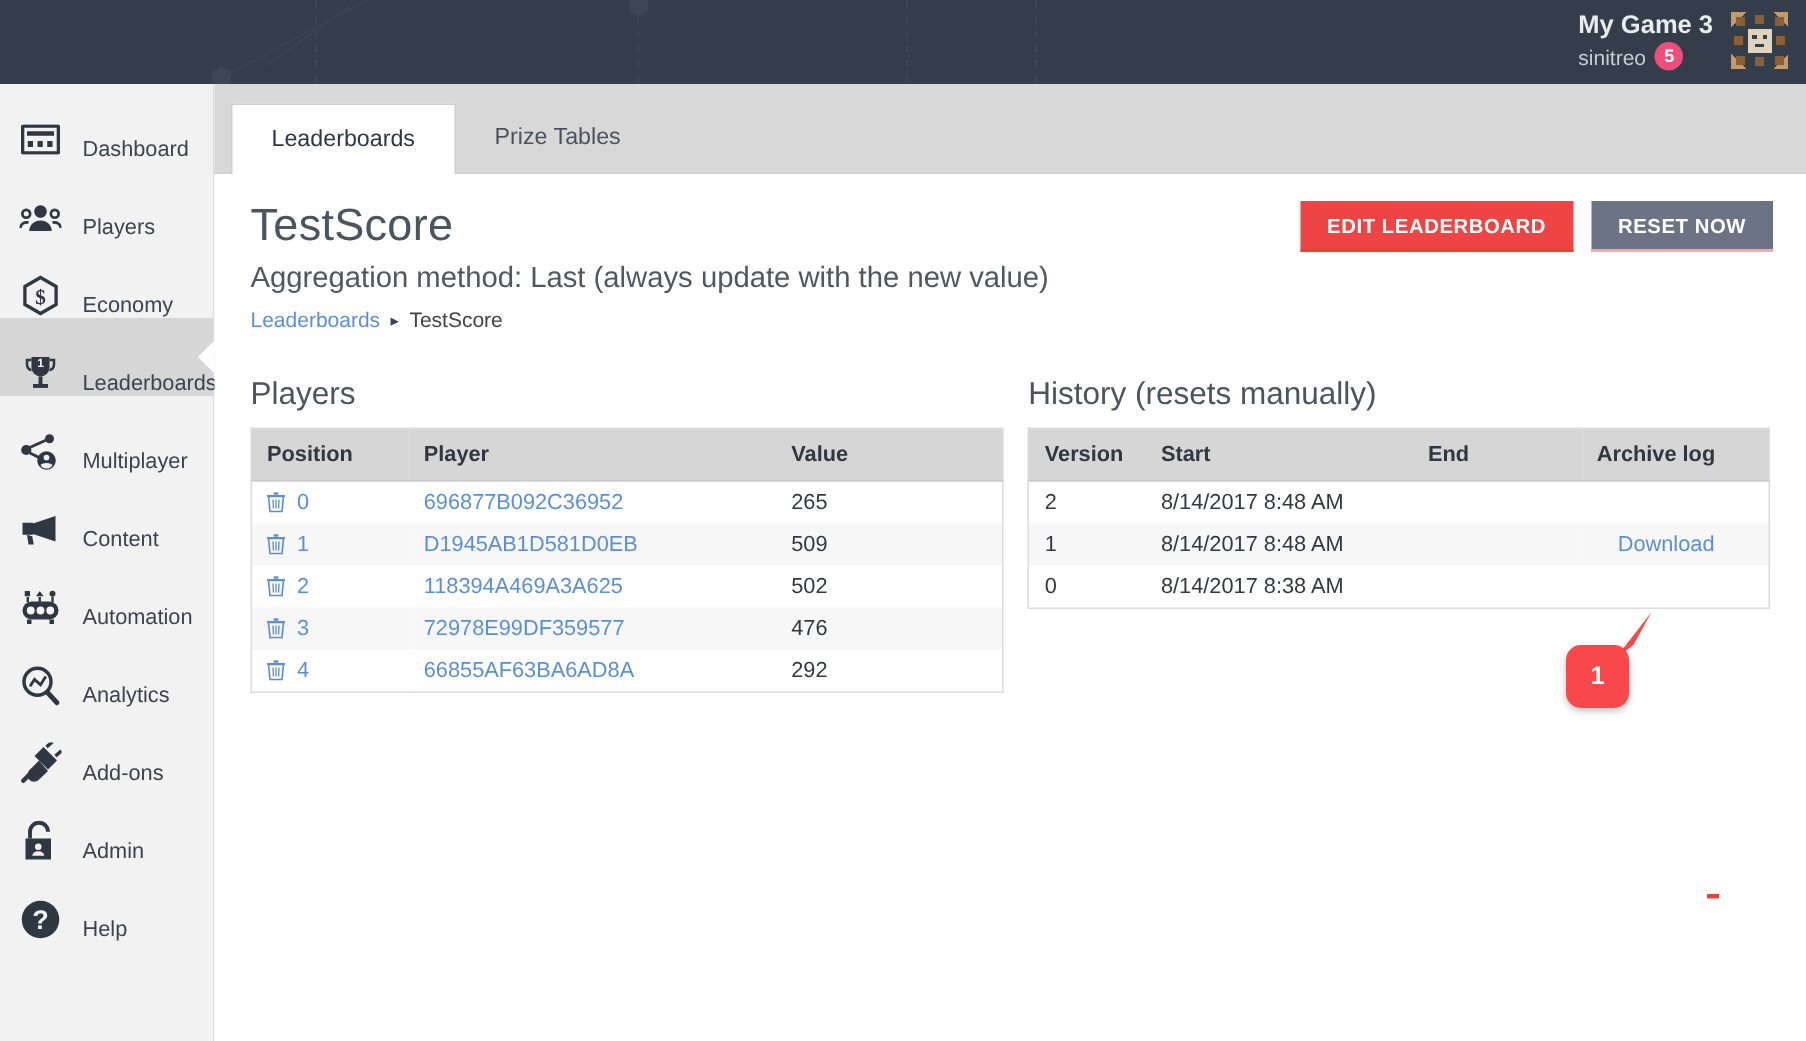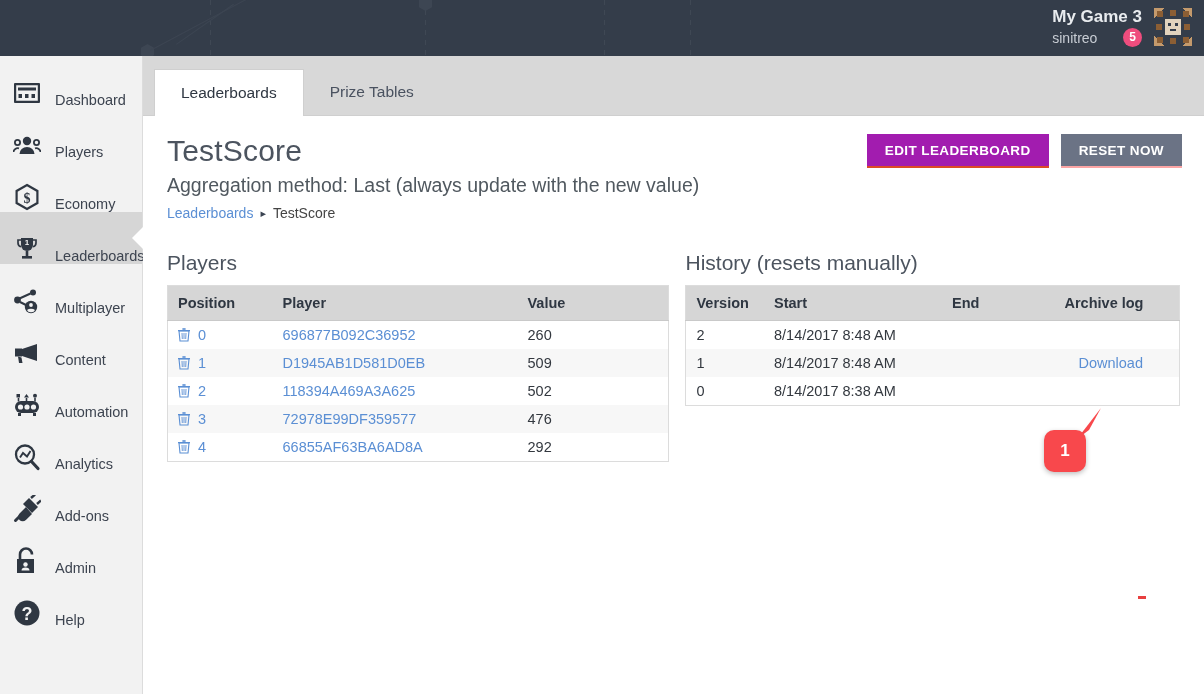--- a/index.html
+++ b/index.html
@@ -28,21 +28,21 @@
     clip-path: polygon(50% 0%, 100% 25%, 100% 75%, 50% 100%, 0% 75%, 0% 25%); }
   .diag { position: absolute; height: 1px; background: #3c4552; transform-origin: 0 0; }
 
   .logo-wrap { position: absolute; left: 12px; top: 8px; display: flex; align-items: center; gap: 10px; }
   .logo-mark { width: 40px; height: 40px; position: relative; }
   .brand-text { font-size: 23px; font-weight: bold; color: #f2f3f5; letter-spacing: 1.2px; }
 
   .user-block { position: absolute; right: 10px; top: 6px; display: flex; align-items: center; gap: 10px; }
   .user-texts { text-align: right; line-height: 1.15; }
   .game-title { font-size: 17px; font-weight: bold; color: #e9ecef; }
-  .user-line { display: flex; align-items: center; justify-content: space-between; gap: 6px; margin-top: 2px; }
+  .user-line { display: flex; align-items: center; justify-content: flex-start; gap: 6px; margin-top: 2px; }
   .username { font-size: 14px; color: #c8cdd4; }
   .notif-badge {
     display: inline-flex; align-items: center; justify-content: center;
     min-width: 19px; height: 19px; padding: 0 5px; border-radius: 10px;
     background: #ef4d7e; color: #fff; font-size: 12px; font-weight: bold;
   }
   .avatar { width: 42px; height: 42px; display: block; }
 
   
   .sidebar {
@@ -83,21 +83,21 @@
   .crumbs { margin-top: 8px; font-size: 14px; color: #444; display: flex; align-items: center; gap: 7px; }
   .crumbs a { color: #5b8fd4; text-decoration: none; cursor: pointer; }
   .crumb-sep { color: #3a4351; font-size: 11px; }
 
   .action-btns { position: absolute; right: 22px; top: 18px; display: flex; gap: 12px; }
   .btn {
     border: none; color: #fff; font-size: 13.5px; font-weight: bold;
     letter-spacing: .4px; padding: 0 18px; height: 34px; cursor: pointer;
     font-family: "Liberation Sans", sans-serif;
   }
-  .btn-edit { background: #a21caf; border-bottom: 2px solid #dd4b26; }
+  .btn-edit { background: #ef4444; border-bottom: 2px solid #dd4b26; }
   .btn-reset { background: #6b7385; border-bottom: 2px solid #fca5a5; }
 
   
   .panels { display: flex; gap: 16px; margin-top: 30px; }
   .panel { }
   .panel-players { width: 505px; }
   .panel-history { width: 497px; }
   .panel h3 { font-size: 21px; font-weight: normal; color: #4c545f; margin-bottom: 10px; }
   table { width: 100%; border-collapse: collapse; border: 1px solid #dcdcdc; }
   thead th {
@@ -373,21 +373,21 @@
                           <rect x="4.4" y="0.2" width="3.2" height="1.6" fill="#5b8fd4"></rect>
                           <line x1="4" y1="5" x2="4.3" y2="11" stroke="#5b8fd4" stroke-width="0.9"></line>
                           <line x1="6" y1="5" x2="6" y2="11" stroke="#5b8fd4" stroke-width="0.9"></line>
                           <line x1="8" y1="5" x2="7.7" y2="11" stroke="#5b8fd4" stroke-width="0.9"></line>
                         </svg>
                     </span>
                     <span class="num">0</span>
                   </span>
                 </td>
                 <td class="cell-link">696877B092C36952</td>
-                <td>260</td>
+                <td>265</td>
               </tr>
               <tr>
                 <td>
                   <span class="pos-cell">
                     <span class="trash">
                       <svg width="12" height="14" viewBox="0 0 12 14">
                           <path d="M1 3 h10 l-1 10 h-8 z" fill="none" stroke="#5b8fd4" stroke-width="1.1"></path>
                           <rect x="0" y="2" width="12" height="1.2" fill="#5b8fd4"></rect>
                           <rect x="4.4" y="0.2" width="3.2" height="1.6" fill="#5b8fd4"></rect>
                           <line x1="4" y1="5" x2="4.3" y2="11" stroke="#5b8fd4" stroke-width="0.9"></line>

